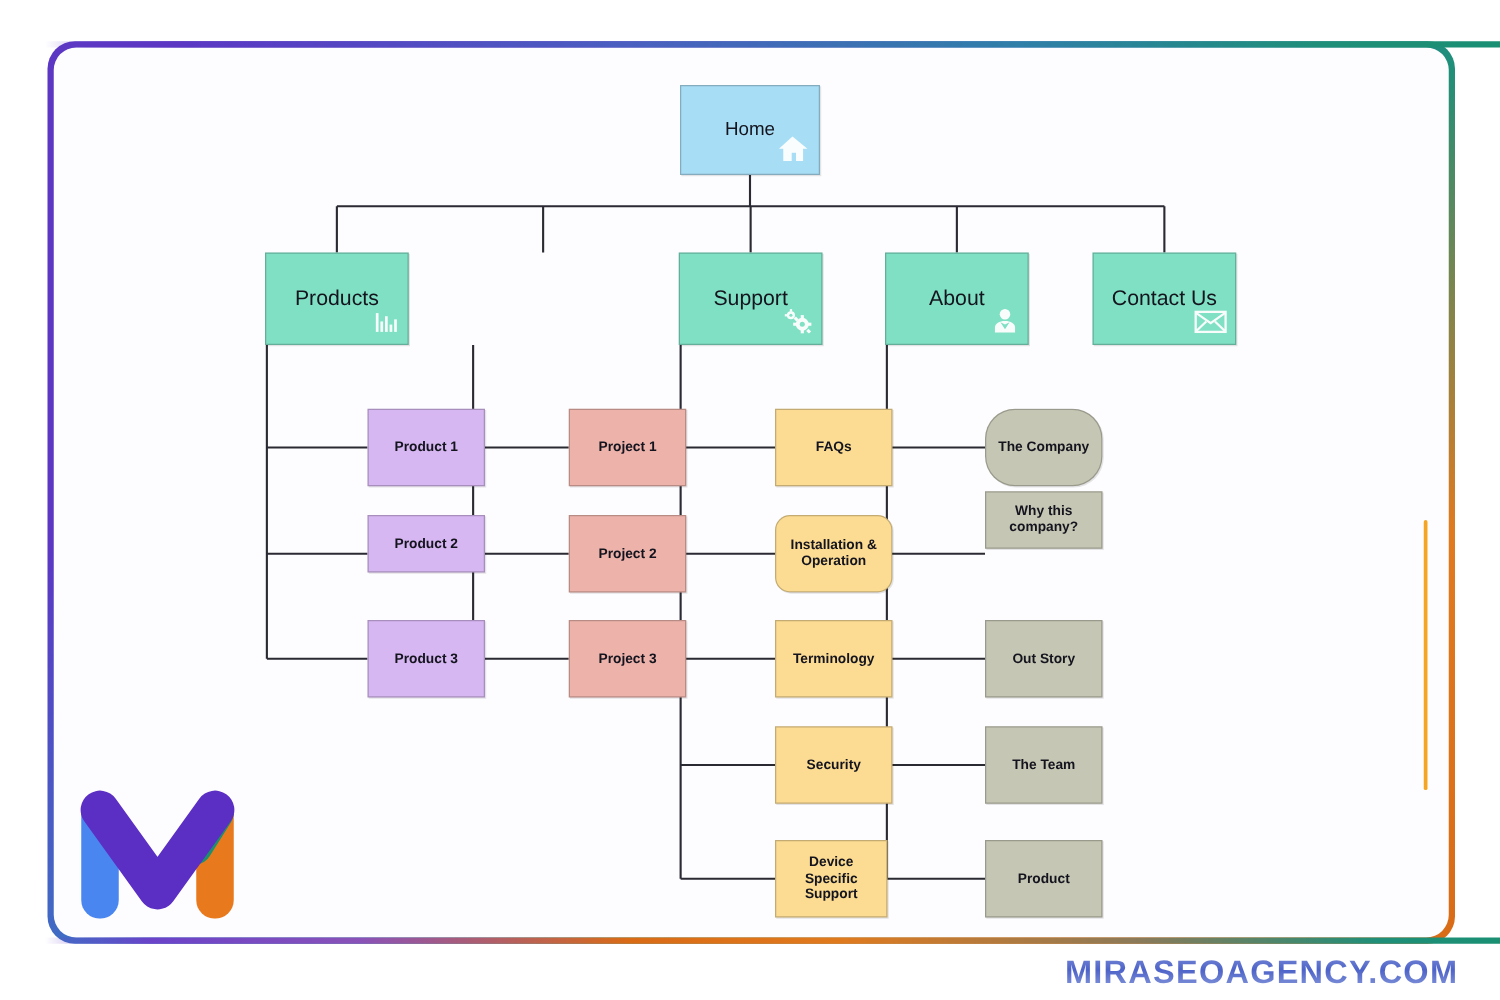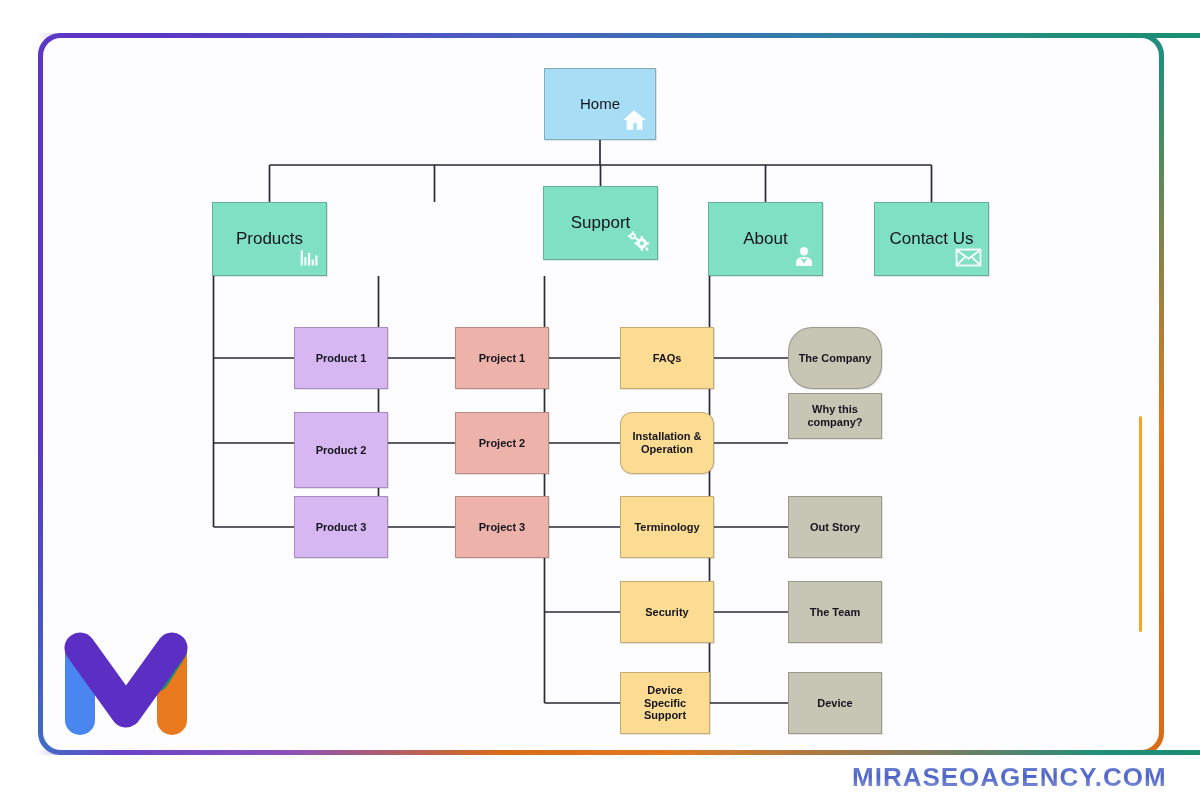--- a/index.html
+++ b/index.html
@@ -126,36 +126,36 @@
           <rect x="2" y="3" width="2.6" height="18"></rect>
           <rect x="6.4" y="11" width="2.6" height="10"></rect>
           <rect x="10.8" y="6" width="2.6" height="15"></rect>
           <rect x="15.2" y="14" width="2.6" height="7"></rect>
           <rect x="19.6" y="9" width="2.6" height="12"></rect>
         </svg></span>
     </div>
     <div class="node lvl3" style="left: 294px; top: 327px; width: 94px; height: 62px; background: rgb(215, 183, 242);">
       <span class="label">Product 1</span>
     </div>
-    <div class="node lvl3" style="left: 294px; top: 412px; width: 94px; height: 76px; background: rgb(215, 183, 242);">
+    <div class="node lvl3" style="left: 294px; top: 412px; width: 94px; height: 46px; background: rgb(215, 183, 242);">
       <span class="label">Product 2</span>
     </div>
     <div class="node lvl3" style="left: 294px; top: 496px; width: 94px; height: 62px; background: rgb(215, 183, 242);">
       <span class="label">Product 3</span>
     </div>
     <div class="node lvl3" style="left: 455px; top: 327px; width: 94px; height: 62px; background: rgb(237, 179, 171);">
       <span class="label">Project 1</span>
     </div>
     <div class="node lvl3" style="left: 455px; top: 412px; width: 94px; height: 62px; background: rgb(237, 179, 171);">
       <span class="label">Project 2</span>
     </div>
     <div class="node lvl3" style="left: 455px; top: 496px; width: 94px; height: 62px; background: rgb(237, 179, 171);">
       <span class="label">Project 3</span>
     </div>
-    <div class="node lvl2" style="left: 543px; top: 186px; width: 115px; height: 74px; background: rgb(127, 224, 196);">
+    <div class="node lvl2" style="left: 543px; top: 202px; width: 115px; height: 74px; background: rgb(127, 224, 196);">
       <span class="label">Support</span>
       <span class="glyph"><svg width="26" height="23" viewBox="0 0 26 24" fill="#fff">
           <circle cx="17" cy="15" r="5.4"></circle>
           <circle cx="17" cy="15" r="2.1" fill="#7fe0c4"></circle>
           <g>
             <rect x="15.7" y="7.4" width="2.6" height="3.2"></rect>
             <rect x="15.7" y="19.4" width="2.6" height="3.2"></rect>
             <rect x="9.4" y="13.7" width="3.2" height="2.6"></rect>
             <rect x="21.4" y="13.7" width="3.2" height="2.6"></rect>
             <rect x="10.6" y="9" width="2.6" height="3.2" transform="rotate(-45 11.9 10.6)"></rect>
@@ -196,21 +196,21 @@
     <div class="node lvl3" style="left: 788px; top: 393px; width: 94px; height: 46px; background: rgb(198, 198, 180);">
       <span class="label">Why this company?</span>
     </div>
     <div class="node lvl3" style="left: 788px; top: 496px; width: 94px; height: 62px; background: rgb(198, 198, 180);">
       <span class="label">Out Story</span>
     </div>
     <div class="node lvl3" style="left: 788px; top: 581px; width: 94px; height: 62px; background: rgb(198, 198, 180);">
       <span class="label">The Team</span>
     </div>
     <div class="node lvl3" style="left: 788px; top: 672px; width: 94px; height: 62px; background: rgb(198, 198, 180);">
-      <span class="label">Device</span>
+      <span class="label">Product</span>
     </div>
     <div class="node lvl2" style="left: 874px; top: 202px; width: 115px; height: 74px; background: rgb(127, 224, 196);">
       <span class="label">Contact Us</span>
       <span class="glyph"><svg width="27" height="21" viewBox="0 0 28 21" fill="none" stroke="#fff" stroke-width="1.9">
           <rect x="1.6" y="2.2" width="24.8" height="16.6"></rect>
           <path d="M1.6 2.8 L14 11.6 L26.4 2.8"></path>
           <path d="M1.9 18.3 L10.4 10.2"></path>
           <path d="M26.1 18.3 L17.6 10.2"></path>
         </svg></span>
     </div>

